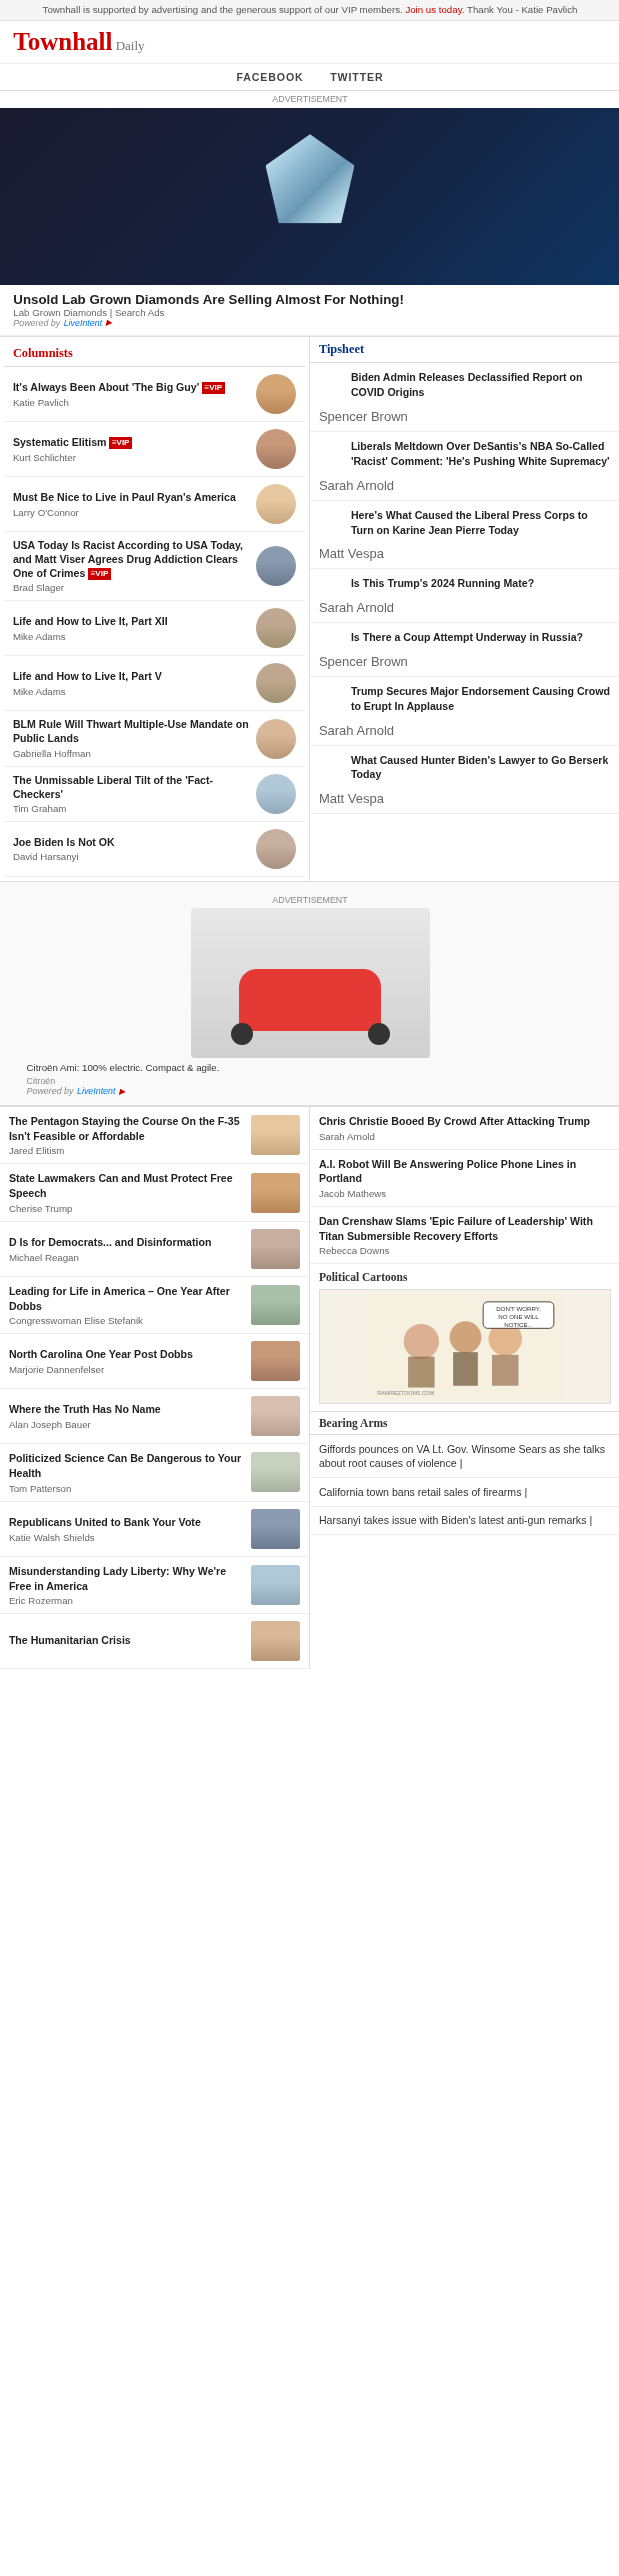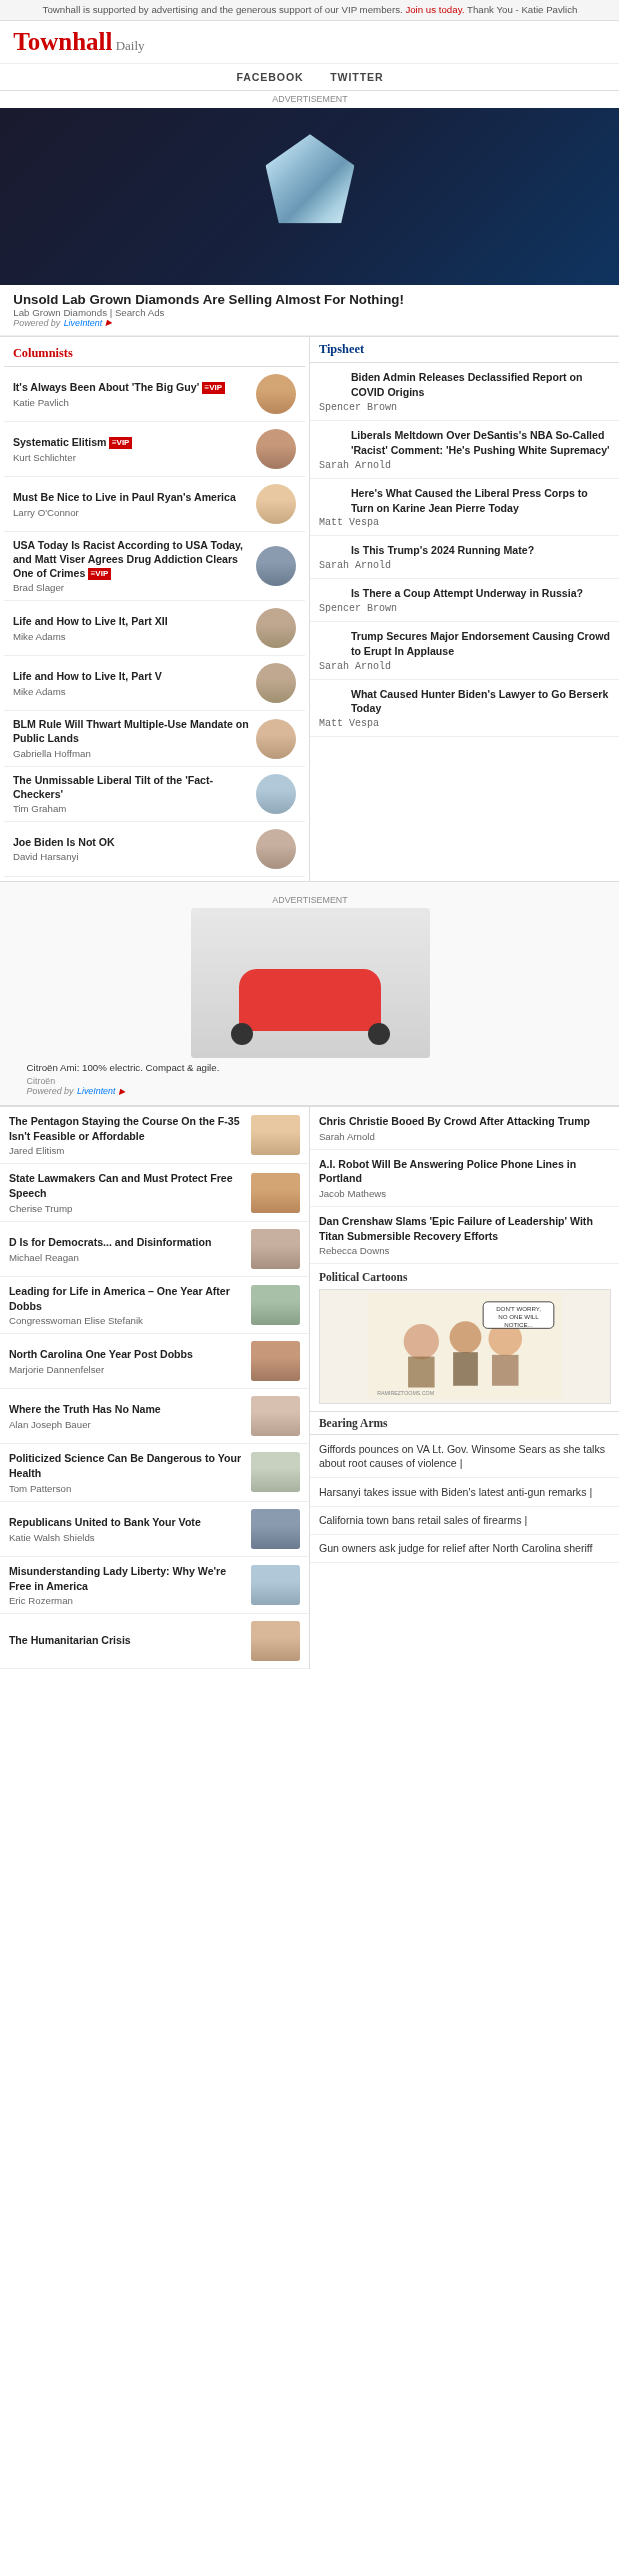--- a/index.html
+++ b/index.html
@@ -35,21 +35,21 @@
 
     .columnist-item { display: flex; align-items: center; padding: 7px 8.9px; border-bottom: 0.9px solid #eee; gap: 7px; cursor: pointer; }
     .columnist-thumb-placeholder { width: 40px; height: 40px; border-radius: 50%; flex-shrink: 0; background: #ccc; }
     .columnist-info { flex: 1; }
     .columnist-title { font-size: 10.6px; font-weight: bold; color: #222; line-height: 1.3; }
     .columnist-author { font-size: 9.7px; color: #666; margin-top: 1.8px; }
     .vip-badge { display: inline-block; background: #c00; color: #fff; font-size: 8px; font-weight: bold; padding: 0.9px 2.7px; margin-left: 2.7px; vertical-align: middle; }
 
     .tipsheet-item { padding: 7px 8.9px; border-bottom: 0.9px solid #eee; cursor: pointer; }
     .tipsheet-title { font-size: 10.6px; font-weight: bold; color: #222; line-height: 1.4; margin-left: 32px; }
-    .tipsheet-author { font-size: 10px; color: #666; margin-top: 2px; font-family: Liberation Mono, monospace; }
+    .tipsheet-author { font-size: 13px; color: #666; margin-top: 9px; }
 
     .ad-section { text-align: center; padding: 8.9px 0; border-top: 0.9px solid #ddd; border-bottom: 0.9px solid #ddd; background: #f9f9f9; }
     .ad-car { width: 239px; height: 150px; background: linear-gradient(180deg, #e8e8e8 0%, #d0d0d0 100%); margin: 0 auto; position: relative; overflow: hidden; border-radius: 3.5px; }
     .car-body { width: 142px; height: 62px; background: #e53935; border-radius: 17.7px 17.7px 4.4px 4.4px; position: absolute; bottom: 26.6px; left: 50%; transform: translateX(-50%); }
     .car-wheel-l { width: 22px; height: 22px; border-radius: 50%; background: #333; position: absolute; bottom: 13.3px; left: 40px; }
     .car-wheel-r { width: 22px; height: 22px; border-radius: 50%; background: #333; position: absolute; bottom: 13.3px; right: 40px; }
     .ad-car-caption { font-size: 9.7px; color: #333; padding: 3.5px 0; text-align: left; padding-left: 26.6px; }
     .ad-car-brand { font-size: 8.9px; color: #888; text-align: left; padding-left: 26.6px; }
 
     .articles-grid { display: flex; border-top: 1.8px solid #ddd; }
@@ -377,19 +377,18 @@
           <text x="170" y="20" font-size="7" text-anchor="middle" fill="#333">DON'T WORRY,</text>
           <text x="170" y="29" font-size="7" text-anchor="middle" fill="#333">NO ONE WILL</text>
           <text x="170" y="38" font-size="7" text-anchor="middle" fill="#333">NOTICE...</text>
           <text x="10" y="115" font-size="6" fill="#888">RAMIREZTOOMS.COM</text>
         </svg>
       </div>
     </div>
     <div class="bearing-arms">Bearing Arms</div>
     <div id="bearing-arms-list">
         <div class="bearing-item"><span>Giffords pounces on VA Lt. Gov. Winsome Sears as she talks about root causes of violence |</span></div>
+        <div class="bearing-item"><span>California town bans retail sales of firearms |</span></div>
         <div class="bearing-item"><span>Harsanyi takes issue with Biden's latest anti-gun remarks |</span></div>
-        <div class="bearing-item"><span>California town bans retail sales of firearms |</span></div>
-        <div class="bearing-item"><span>Gun owners ask judge for relief after North Carolina sheriff</span></div>
       </div>
   </div>
 </div>
 
 
 </body></html>

